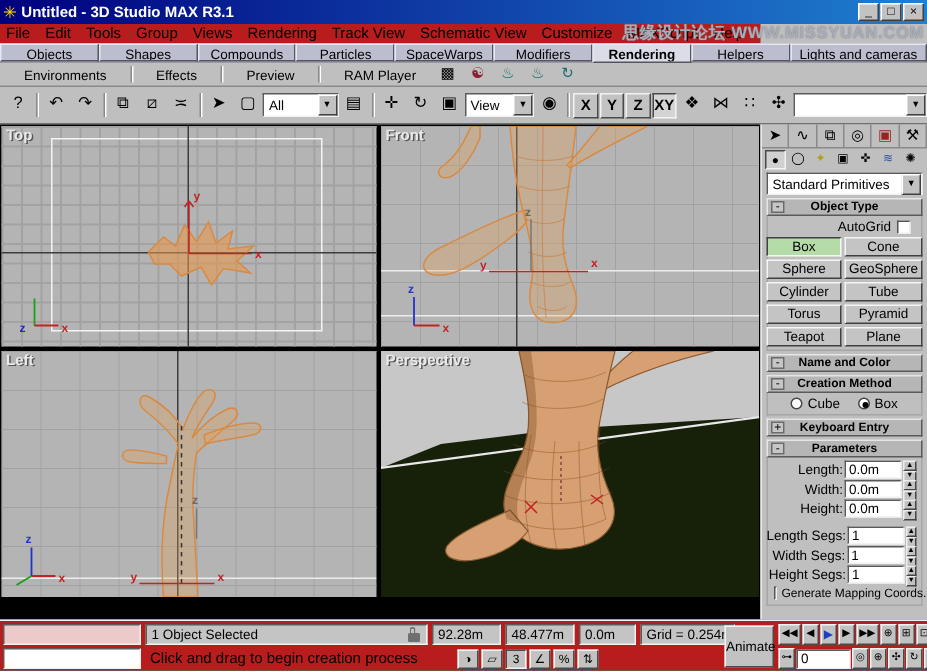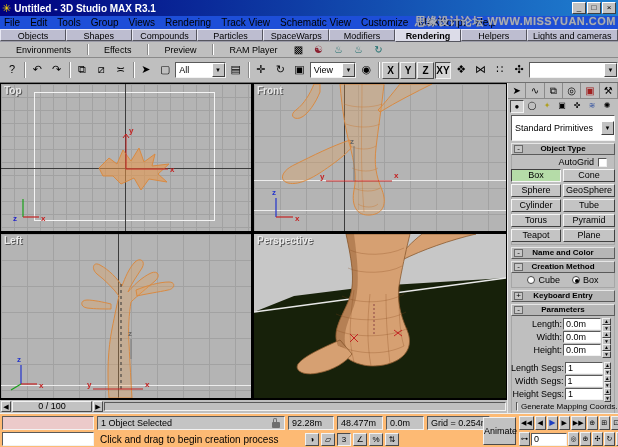--- a/index.html
+++ b/index.html
@@ -9,21 +9,21 @@
 
   
   #titlebar { position:absolute; top:0; left:0; width:618px; height:16px;
     background:linear-gradient(90deg,#00007e,#1f7fd0); display:flex; align-items:center; padding:0 2px; }
   #titlebar .appicon { color:#ffd800; font-size:11px; margin-right:3px; }
   #titlebar .ttl { color:#fff; font-weight:bold; font-size:10px; flex:1; white-space:nowrap; }
   .winbtn { width:14px; height:12px; margin-left:1px; font-size:8px; line-height:10px; text-align:center;
     background:#c2c2c2; border:1px solid; border-color:#fff #404040 #404040 #fff; }
 
   
-  #menubar { position:absolute; top:16px; left:0; width:618px; height:13px; background:#1d4ed8;
+  #menubar { position:absolute; top:16px; left:0; width:507px; height:13px; background:#b91c1c;
     display:flex; align-items:center; gap:10px; padding-left:4px; font-size:10px; }
   #menubar span { white-space:nowrap; }
   #watermark { position:absolute; top:14px; right:2px; font-size:11px; font-weight:bold; color:#a8adb8;
     text-shadow:0 0 1px #707580; letter-spacing:.5px; z-index:50; }
 
   
   #tabbar { position:absolute; top:29px; left:0; width:618px; height:13px; background:#9a9aa6;
     display:flex; align-items:flex-start; }
   .tab { flex:1; height:12px; font-size:9px; text-align:center; line-height:12px; background:#bdbdd0;
     border:1px solid; border-color:#e8e8f4 #55555f #55555f #e8e8f4; white-space:nowrap; overflow:hidden; }
@@ -75,21 +75,21 @@
   #tsgroove { flex:1; height:9px; }
 
   
   #cmdpanel { position:absolute; left:507px; top:0; width:111px; height:330px; background:#bfbfbf;
     border-left:1px solid #e8e8e8; font-size:9px; }
   #cptabs { display:flex; height:16px; border-bottom:1px solid #8a8a8a; }
   .cptab { flex:1; text-align:center; font-size:10px; line-height:15px; border-right:1px solid #8a8a8a; }
   #cpcats { display:flex; height:15px; align-items:center; padding-left:2px; gap:1px; }
   .cpcat { width:14px; height:13px; font-size:8px; line-height:12px; text-align:center; }
   .cpcat.pressed { border:1px solid; border-color:#4a4a4a #f2f2f2 #f2f2f2 #4a4a4a; background:#d0d0d0; }
-  #cpdrop { margin:1px 3px; height:26px; }
+  #cpdrop { margin:1px 3px; height:15px; }
   .rollout { margin:2px 3px 0 3px; }
   .rhead { height:12px; background:#b6b6b6; border:1px solid; border-color:#e6e6e6 #5a5a5a #5a5a5a #e6e6e6;
     font-size:8px; font-weight:bold; text-align:center; line-height:10px; position:relative; }
   .rhead .cbtn { position:absolute; left:2px; top:1px; width:9px; height:8px; line-height:6px; font-size:8px;
     background:#c6c6c6; border:1px solid #6a6a6a; font-weight:normal; }
   .rbody { border:1px solid #a6a6a6; border-top:none; padding:2px 1px; background:#bfbfbf; }
   .otgrid { display:grid; grid-template-columns:50px 52px; gap:2px 2px; justify-content:center; }
   .otbtn { height:13px; font-size:9px; text-align:center; line-height:11px; background:#c4c4c4;
     border:1px solid; border-color:#f5f5f5 #404040 #404040 #f5f5f5; }
   .otbtn.active { background:#b5dcа8; background:#b5dca8; border-color:#404040 #f5f5f5 #f5f5f5 #404040; }
@@ -107,21 +107,21 @@
   .plabel { font-size:9px; white-space:nowrap; }
   .pfield { width:38px; height:12px; border:1px solid; border-color:#5a5a5a #f2f2f2 #f2f2f2 #5a5a5a;
     background:#fff; font-size:9px; font-family:"Liberation Sans",sans-serif; padding-left:2px; }
   .spin { display:flex; flex-direction:column; width:9px; height:12px; }
   .spin i { flex:1; font-style:normal; font-size:5px; line-height:5px; text-align:center; background:#c2c2c2;
     border:1px solid; border-color:#eee #444 #444 #eee; }
   .gap { height:5px; }
   .gmrow { display:flex; align-items:center; gap:3px; padding:1px 0 1px 3px; font-size:8px; white-space:nowrap; }
 
   
-  #statusbar { position:absolute; top:413px; left:0; width:618px; height:34px; background:#fdba74; border-top:1px solid #f0f0f0; }
+  #statusbar { position:absolute; top:413px; left:0; width:618px; height:34px; background:#b91c1c; border-top:1px solid #f0f0f0; }
   #ml-pink { position:absolute; left:2px; top:2px; width:92px; height:14px; background:#eccaca; }
   #ml-white { position:absolute; left:2px; top:18px; width:92px; height:14px; background:#fff; }
   #selline { position:absolute; left:97px; top:2px; width:188px; height:14px; display:flex; align-items:center;
     padding:0 3px; font-size:9px; background:#c4c4c4; }
   #promptline { position:absolute; left:97px; top:19px; width:200px; height:13px; font-size:10px; line-height:13px; padding-left:3px; }
   .lockwrap { margin-left:auto; position:relative; width:10px; height:10px; }
   .lockbody { position:absolute; left:1px; top:4px; width:8px; height:6px; background:#6f6f6f; border-radius:1px; }
   .lockarc { position:absolute; left:2px; top:0; width:4px; height:5px; border:1.5px solid #6f6f6f; border-bottom:none; border-radius:3px 3px 0 0; }
   .coordf { position:absolute; top:2px; height:14px; background:#c4c4c4; font-size:9px; line-height:12px; padding-left:3px; }
   #snaprow { position:absolute; left:305px; top:19px; display:flex; gap:2px; }
@@ -355,26 +355,20 @@
           <line x1="96" y1="100" x2="104" y2="108"></line>
             <line x1="104" y1="100" x2="96" y2="108"></line>
           <line x1="140" y1="96" x2="148" y2="102"></line>
             <line x1="148" y1="96" x2="140" y2="102"></line>
           <line x1="120" y1="70" x2="120" y2="100" stroke="#8a4444" stroke-dasharray="2,2"></line>
         </g>
       </svg>
       <span class="vplabel">Perspective</span>
     </div>
 
-    <div id="tslider">
-      <span class="tsarrow">◀</span>
-      <span id="tshandle">0 / 100</span>
-      <span class="tsarrow">▶</span>
-      <span id="tsgroove" class="sunken"></span>
-    </div>
   </div>
 
   <div id="cmdpanel">
     <div id="cptabs">
       <span class="cptab">➤</span>
       <span class="cptab">∿</span>
       <span class="cptab">⧉</span>
       <span class="cptab">◎</span>
       <span class="cptab" style="color:#a02020">▣</span>
       <span class="cptab">⚒</span>

